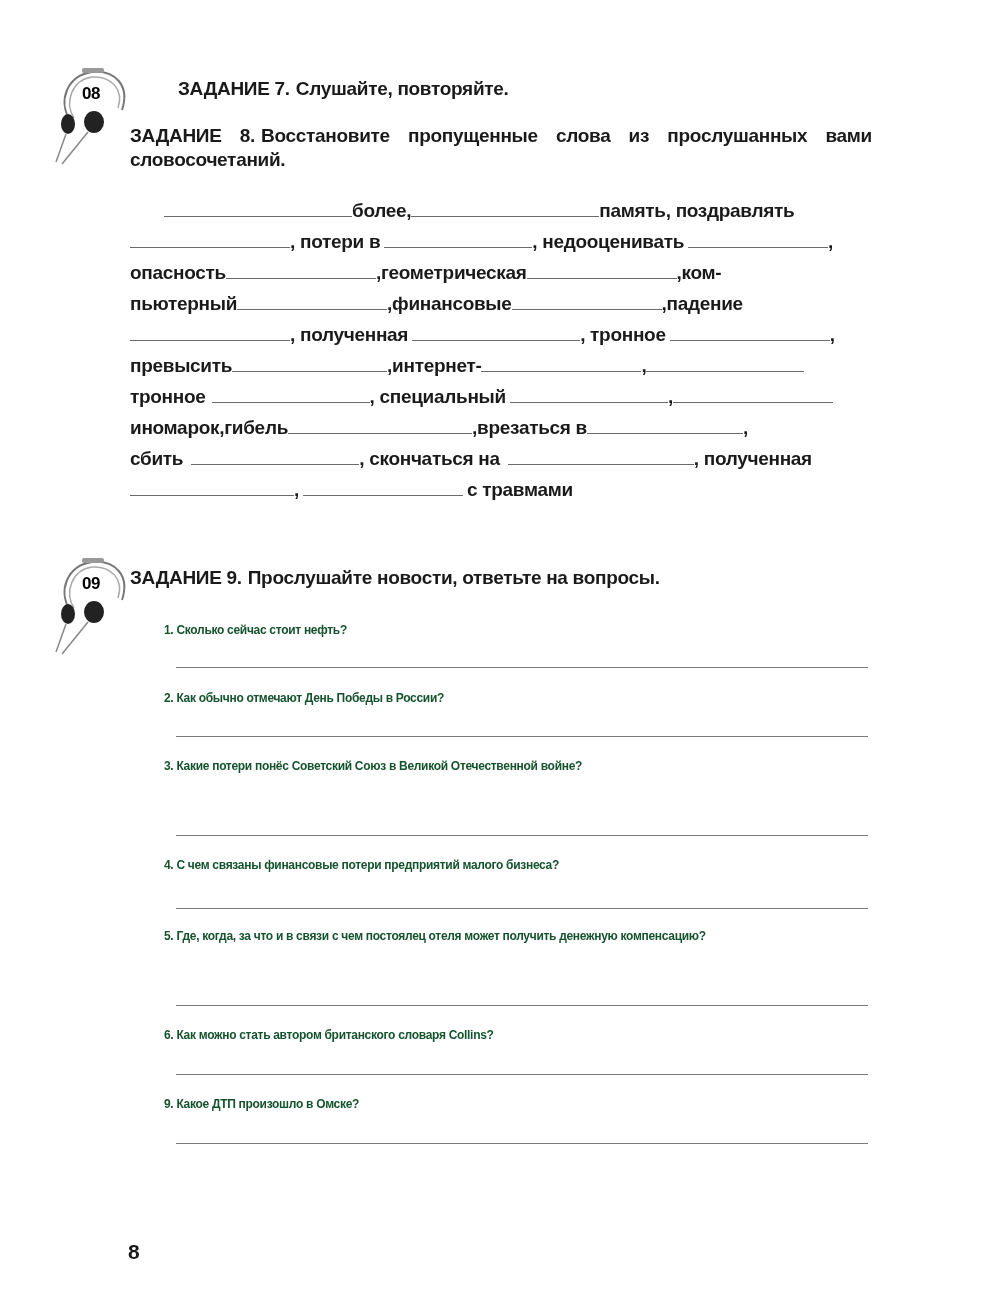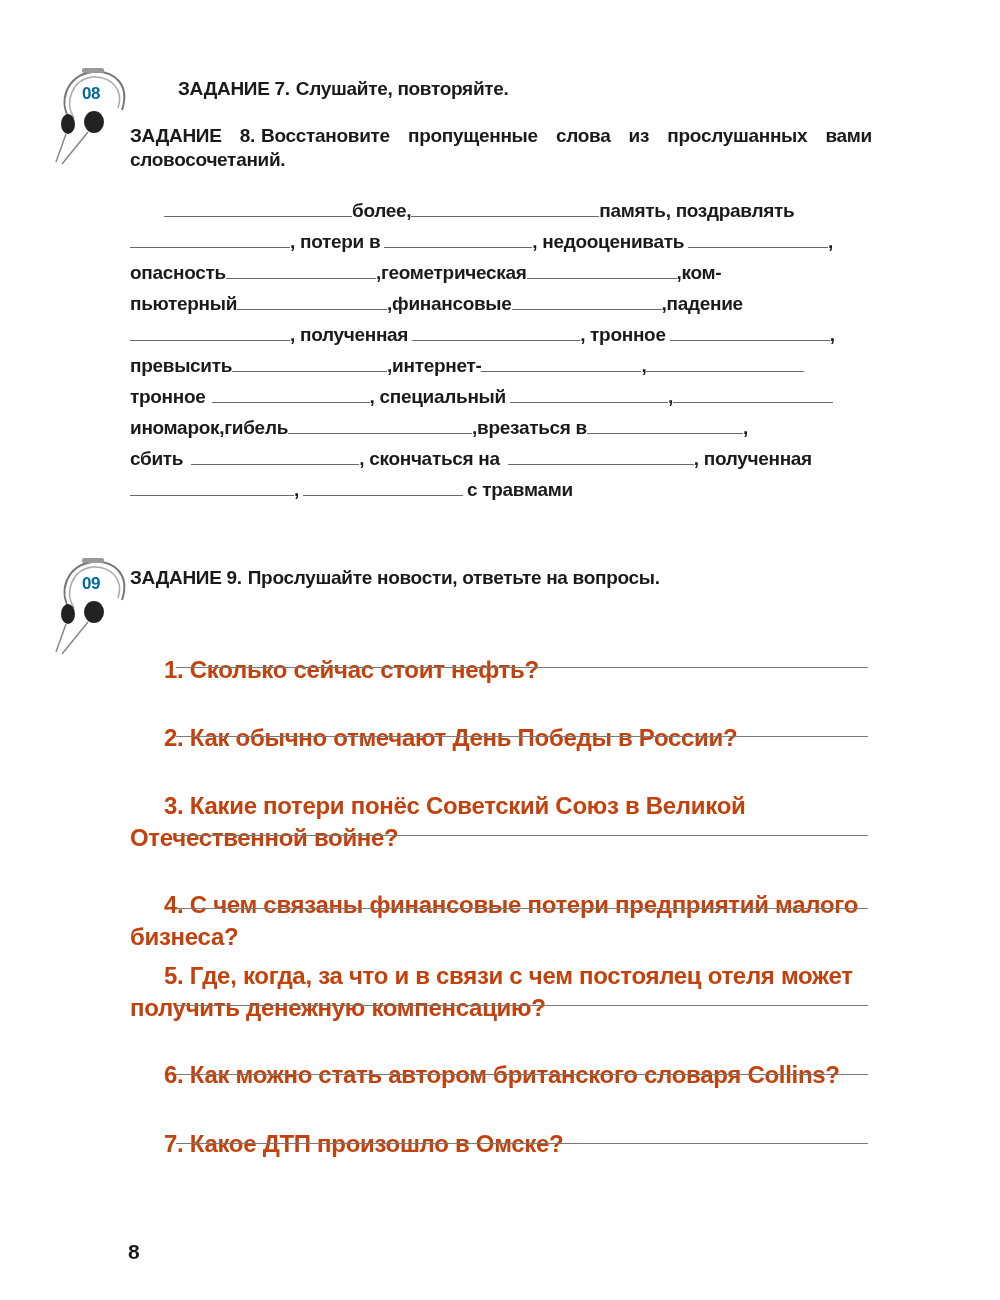--- a/index.html
+++ b/index.html
@@ -6,42 +6,42 @@
   body {
     width: 1000px; height: 1300px; position: relative; overflow: hidden;
     font-family: "Liberation Sans", sans-serif; color: #1a1a1a;
   }
   .headphones {
     position: absolute; width: 86px; height: 110px;
   }
   .headphones svg { position: absolute; left: 0; top: 0; }
   .track-num {
     position: absolute; left: 27px; top: 22px; width: 32px; text-align: center;
-    font-size: 17px; font-weight: bold; color: #0369a1; letter-spacing: -0.5px;
+    font-size: 17px; font-weight: bold; color: #000000; letter-spacing: -0.5px;
   }
   .task-title {
     position: absolute; left: 130px; font-size: 19px; font-weight: bold;
     letter-spacing: -0.3px; color: #1a1a1a;
   }
   .task-title .label { margin-right: 6px; }
   .task-title .instr { font-weight: bold; }
   .task8 { top: 124px; width: 742px; line-height: 24px; text-align: justify; }
   .fill-block {
     position: absolute; left: 130px; top: 195px; width: 742px;
     font-size: 19px; font-weight: bold; line-height: 31px; color: #1a1a1a;
     letter-spacing: -0.3px;
   }
   .fill-line { display: flex; align-items: baseline; height: 31px; white-space: nowrap; }
   .blank {
     display: inline-block; border-bottom: 1.5px solid #6a6a6a; height: 18px; vertical-align: baseline;
   }
   .questions { position: absolute; left: 130px; width: 742px; }
   .q {
-    position: absolute; left: 0; width: 742px; font-size: 24px; font-weight: bold;
-    letter-spacing: -0.3px; line-height: 32px; text-indent: 34px; color: #c2410c; margin-top: 40px;
+    position: absolute; left: 0; width: 742px; font-size: 12px; font-weight: bold;
+    letter-spacing: -0.3px; line-height: 32px; text-indent: 34px; color: #14532d;
   }
   .answer-line {
     position: absolute; left: 46px; width: 692px; height: 0; border-top: 1.5px solid #7a7a7a;
   }
   .page-num {
     position: absolute; left: 128px; top: 1240px; font-size: 21px; font-weight: bold; color: #1a1a1a;
   }
 </style>
 </head>
 <body>
@@ -198,17 +198,17 @@
 
   <div class="q" style="top:849px">4. С чем связаны финансовые потери предприятий малого бизнеса?</div>
   <div class="answer-line" style="top:908px"></div>
 
   <div class="q" style="top:920px">5. Где, когда, за что и в связи с чем постоялец отеля может получить денежную компенсацию?</div>
   <div class="answer-line" style="top:1005px"></div>
 
   <div class="q" style="top:1019px">6. Как можно стать автором британского словаря Collins?</div>
   <div class="answer-line" style="top:1074px"></div>
 
-  <div class="q" style="top:1088px">7. Какое ДТП произошло в Омске?</div>
+  <div class="q" style="top:1088px">9. Какое ДТП произошло в Омске?</div>
   <div class="answer-line" style="top:1143px"></div>
 </div>
 
 <div class="page-num">8</div>
 
 </body></html>

